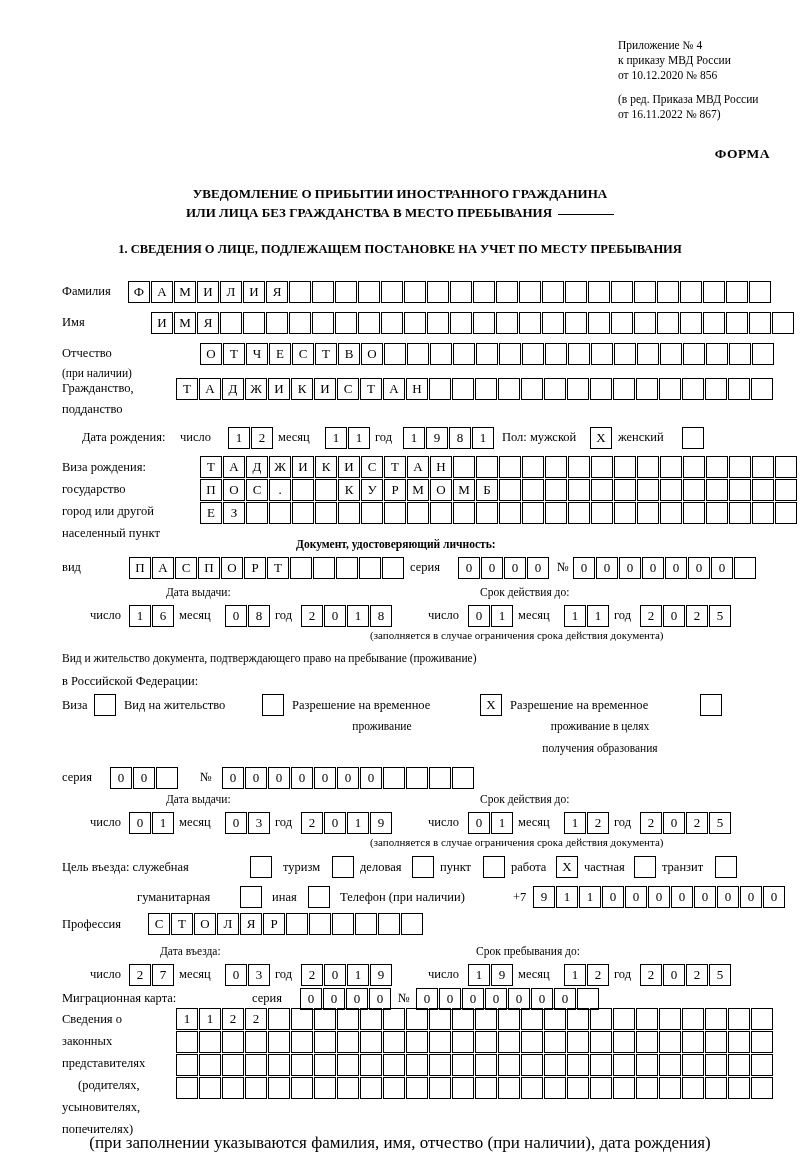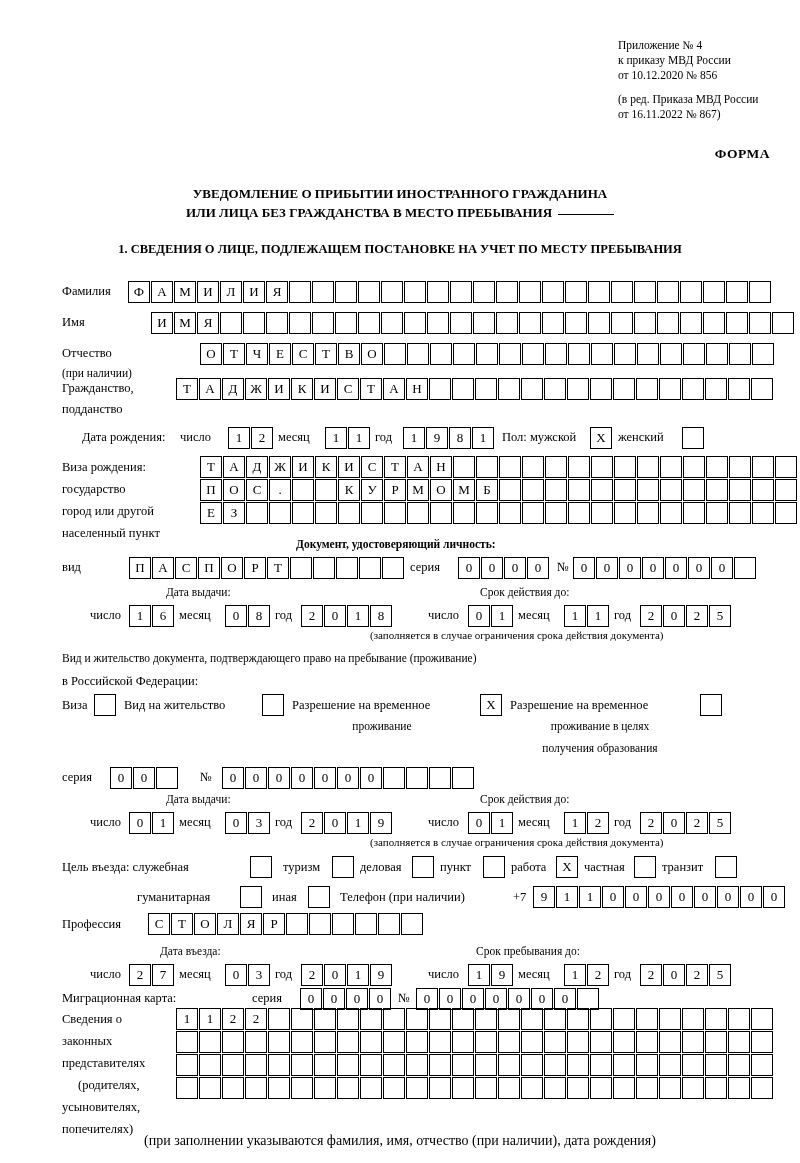--- a/index.html
+++ b/index.html
@@ -21,21 +21,21 @@
   .lbl{position:absolute;font-size:12.5px;white-space:nowrap;}
   .lbl.sm{font-size:11.5px;}
   .lbl.b{font-weight:bold;}
   .ctr{position:absolute;text-align:center;font-size:11.5px;}
 
   .row{position:absolute;display:flex;}
   .cell{width:22px;height:22px;border:1px solid #000;box-sizing:border-box;margin-right:1px;
         font-size:13px;line-height:20px;text-align:center;font-family:"Liberation Serif",serif;}
 
   .note{position:absolute;font-size:11px;}
-  .foot{position:absolute;left:0;right:0;text-align:center;font-size:14px;}
+  .foot{position:absolute;left:0;right:0;text-align:center;font-size:17px;}
 </style>
 </head>
 <body>
 
 <div class="page">
 
   <div class="hdr">
     <div>Приложение № 4</div>
     <div class="l2">к приказу МВД России</div>
     <div class="l2">от 10.12.2020 № 856</div>

